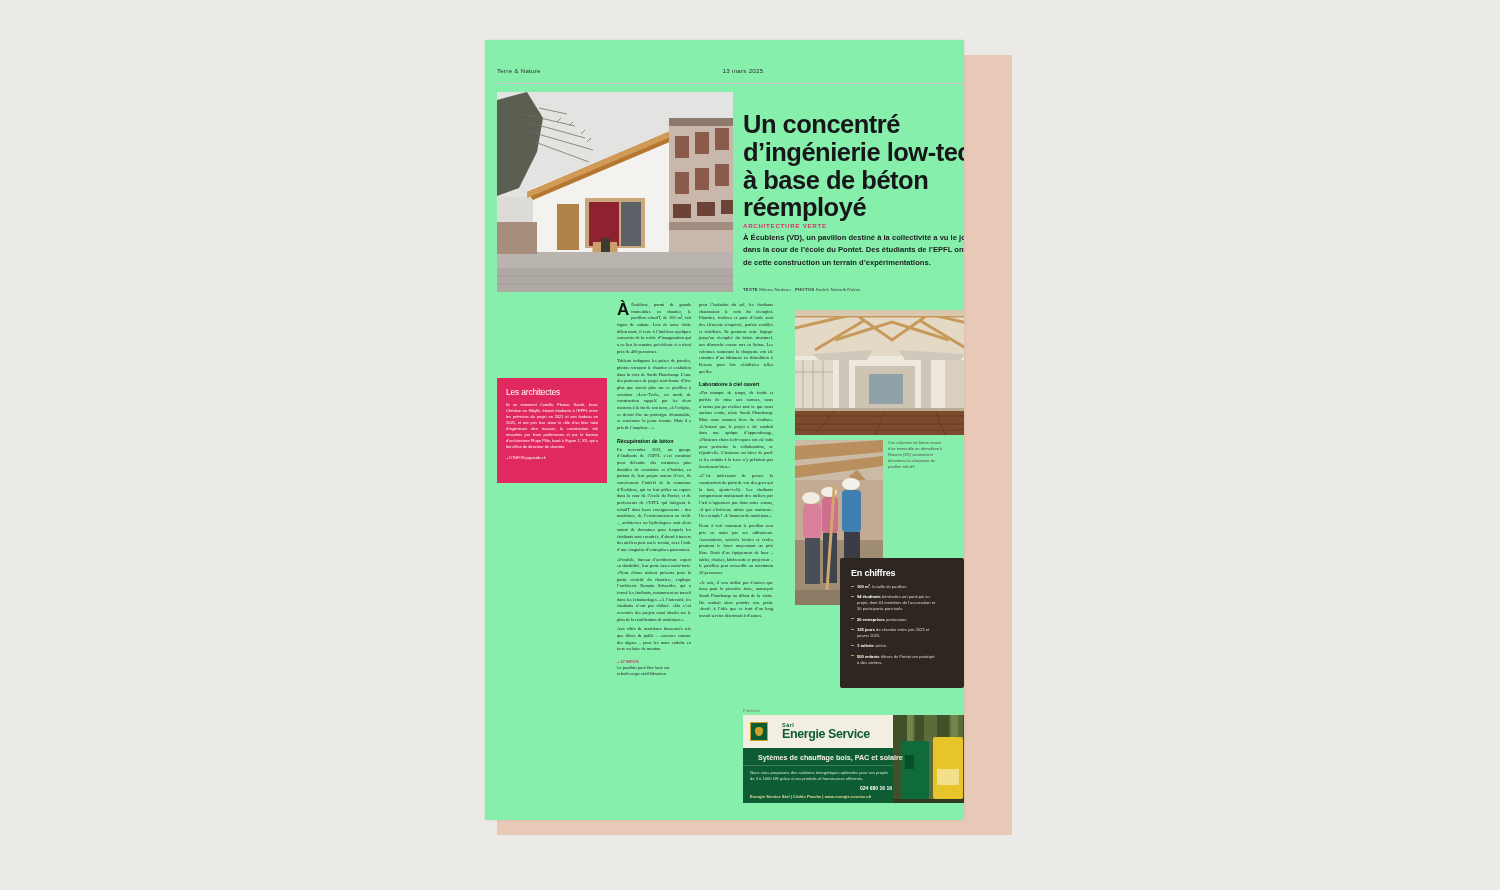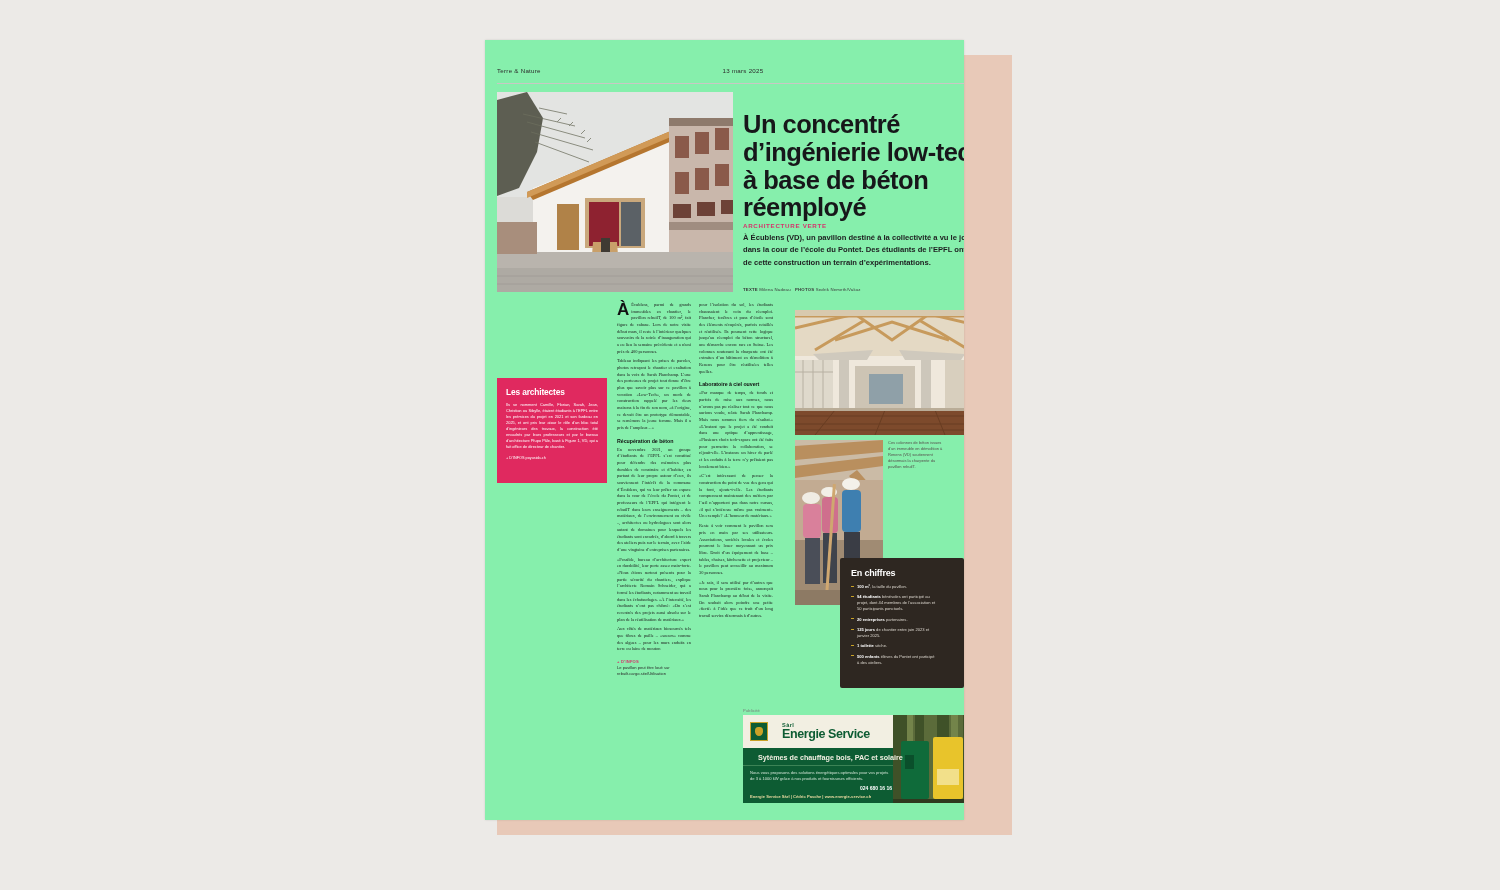--- a/index.html
+++ b/index.html
@@ -77,21 +77,21 @@
     font-size:4.1px;line-height:1.42;color:#2a2a2a;text-align:left;
   }
   .infos .tag{color:#d6336c;font-weight:700;letter-spacing:.2px;}
 
   
   .pinkbox{
     position:absolute;left:12px;top:338px;width:110px;height:105px;
     background:#e0295f;color:#fff;padding:9px 9px 8px 9px;box-sizing:border-box;
   }
   .pinkbox h4{
-    margin:0 0 5px 0;font-size:8.4px;font-weight:700;letter-spacing:-.15px;color:#fff;
+    margin:0 0 5px 0;font-size:8.4px;font-weight:400;letter-spacing:-.15px;color:#fff;
   }
   .pinkbox p{margin:0;font-size:3.95px;line-height:1.52;color:#fff;text-align:justify;}
   .pinkbox .pb-info{margin-top:6px;font-size:3.8px;line-height:1.4;}
 
   
   .photo2{position:absolute;left:310px;top:270px;width:194px;height:125px;overflow:hidden;background:#c9c3b6;}
   .photo3{position:absolute;left:310px;top:400px;width:88px;height:165px;overflow:hidden;background:#9c8e83;}
   .photo2 svg,.photo3 svg{display:block;width:100%;height:100%;}
   .caption{
     position:absolute;left:403px;top:400px;width:60px;

